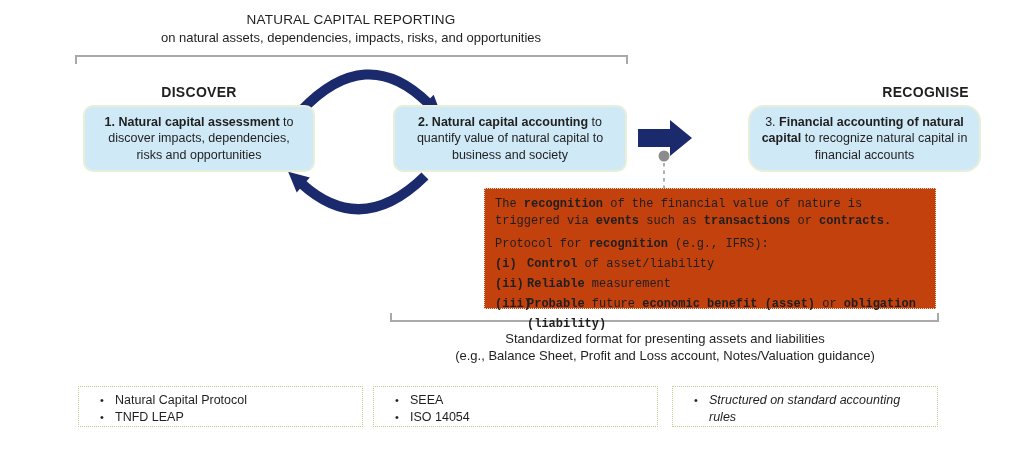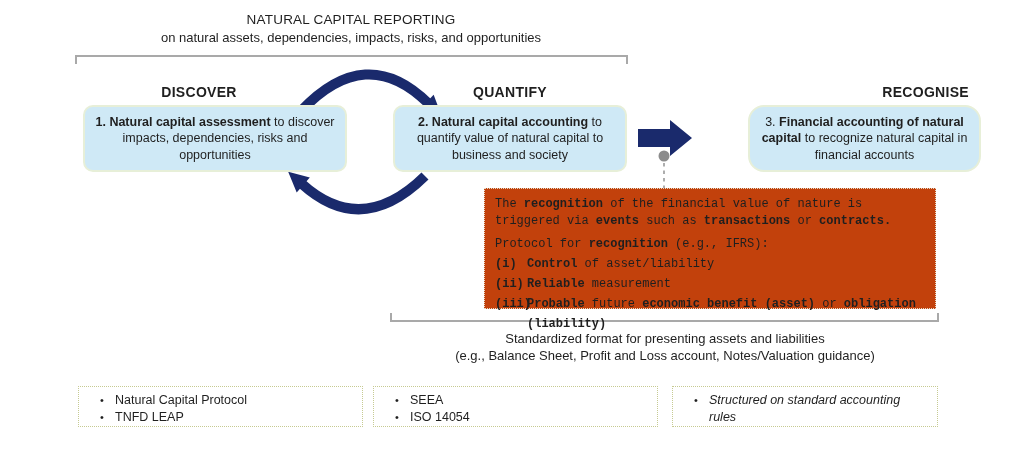--- a/index.html
+++ b/index.html
@@ -66,24 +66,23 @@
 
     <path d="M 391 313 L 391 321 L 938 321 L 938 313" fill="none" stroke="#a9a9a9" stroke-width="2"></path>
   </svg>
 
   <div class="abs centered" style="left:75px;top:12px;width:552px;">
     <div class="hdr-title">NATURAL CAPITAL REPORTING</div>
     <div class="hdr-sub">on natural assets, dependencies, impacts, risks, and opportunities</div>
   </div>
 
   <div class="abs stage-h" style="left:83px;top:84px;width:232px;">DISCOVER</div>
-  <div class="abs stage-h" style="left:393px;top:84px;width:234px;">QUANTIFY</div>
   <div class="abs stage-h" style="left:736px;top:84px;width:233px;text-align:right;">RECOGNISE</div>
 
-  <div class="abs stage-box" style="left:83px;top:105px;width:264px;height:67px;">
+  <div class="abs stage-box" style="left:83px;top:105px;width:232px;height:67px;">
     <div><span class="b">1. Natural capital assessment</span><span> to discover impacts, dependencies, risks and opportunities</span></div>
   </div>
   <div class="abs stage-box" style="left:393px;top:105px;width:234px;height:67px;">
     <div><span class="b">2. Natural capital accounting</span><span> to quantify value of natural capital to business and society</span></div>
   </div>
   <div class="abs stage-box" style="left:748px;top:105px;width:233px;height:67px;border-radius:16px;">
     <div><span>3. </span><span class="b">Financial accounting of natural capital</span><span> to recognize natural capital in financial accounts</span></div>
   </div>
 
   <div class="abs callout" style="left:484px;top:188px;width:452px;height:121px;">

